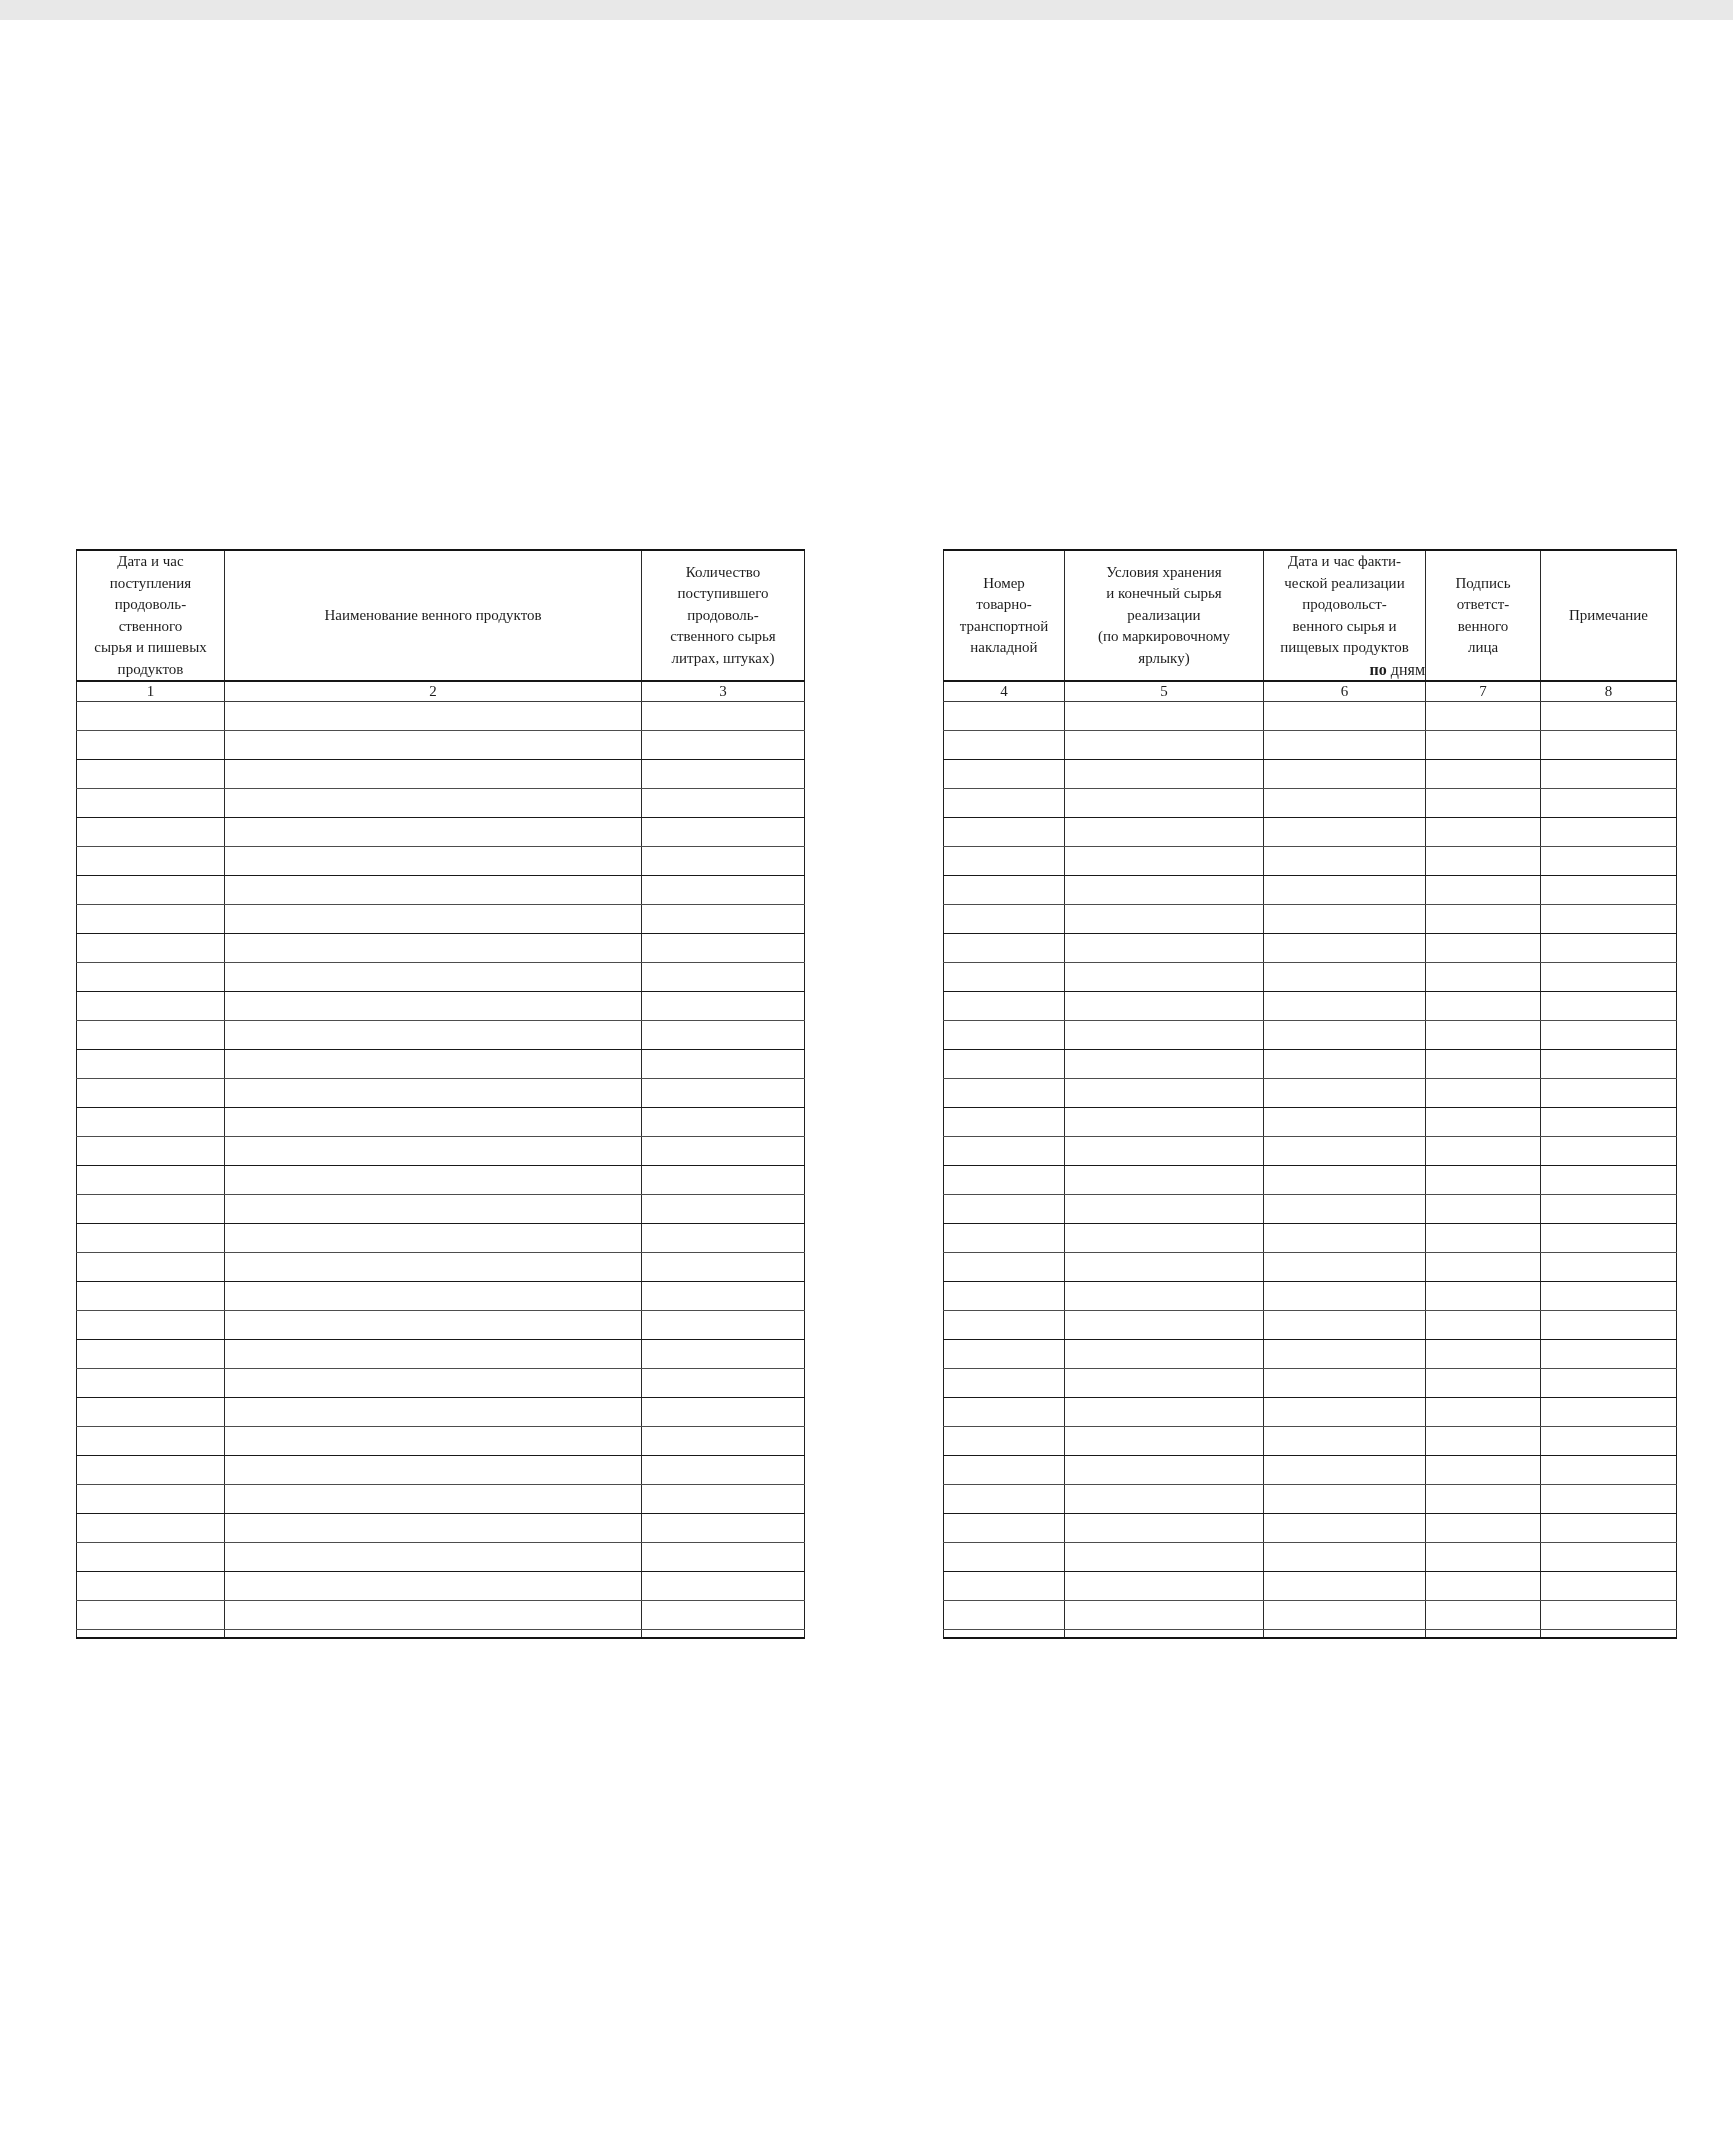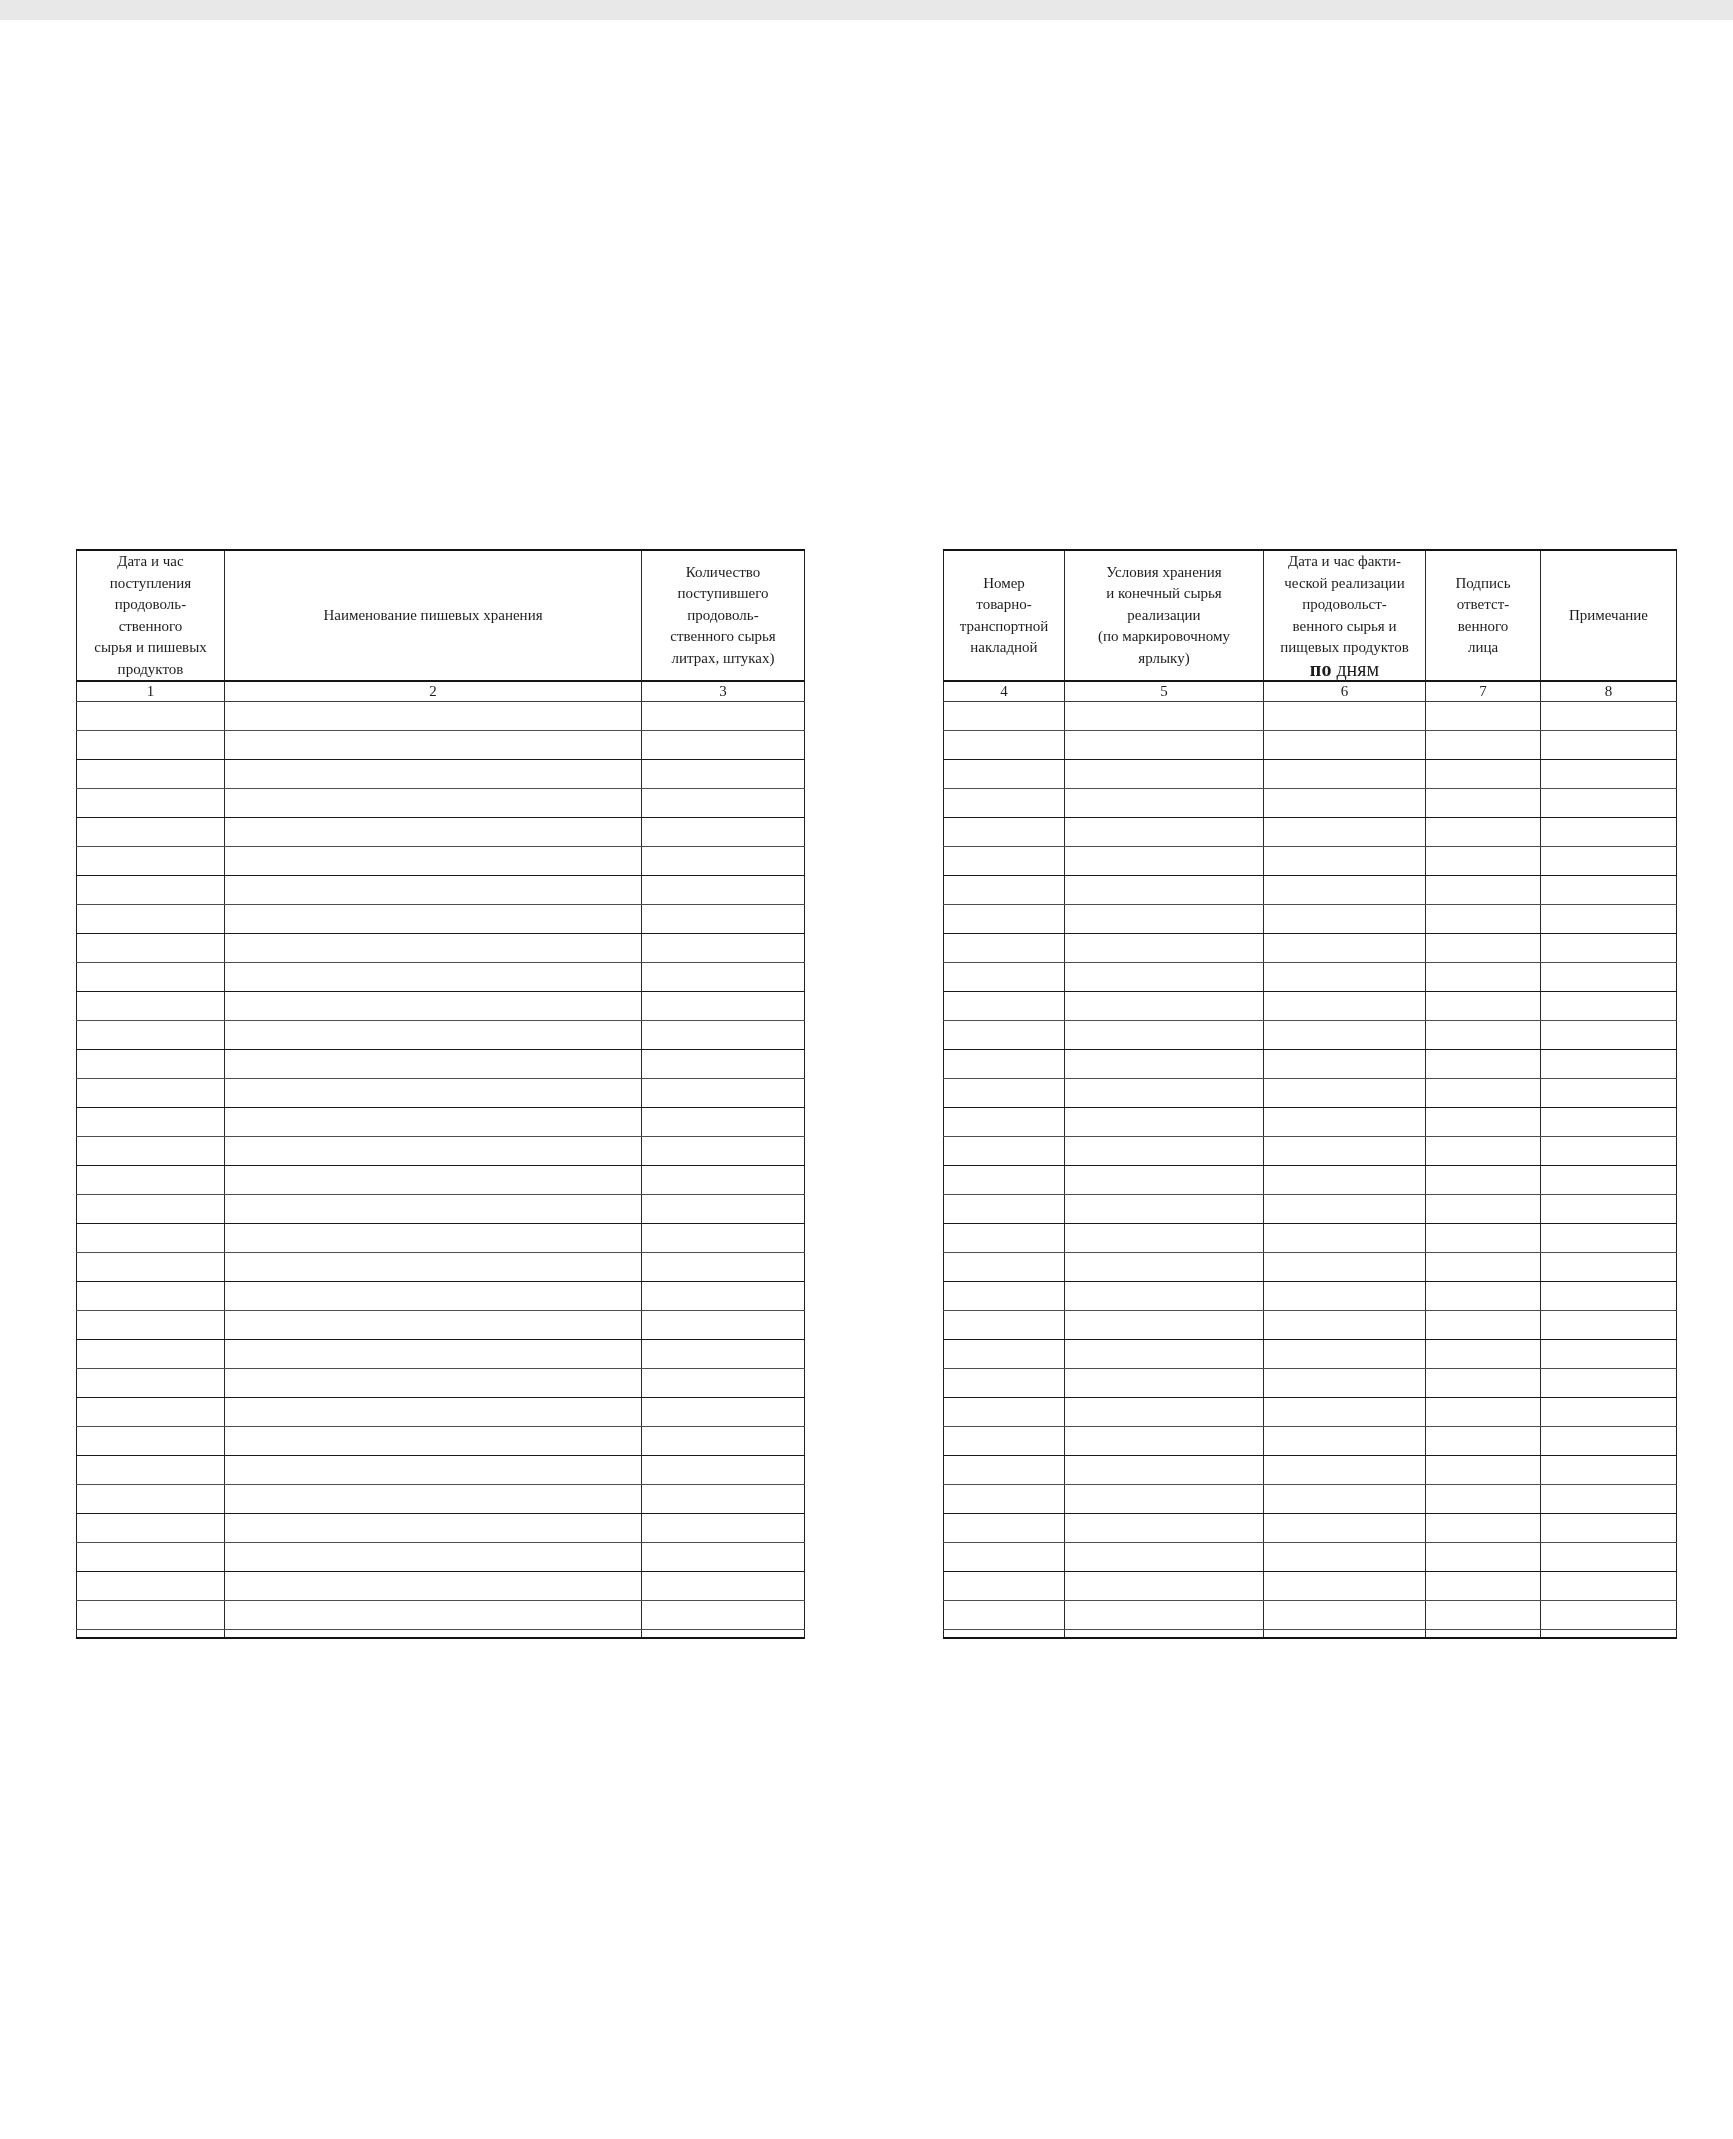--- a/index.html
+++ b/index.html
@@ -53,23 +53,23 @@
   tbody.fill tr:last-child td { border-bottom: 0.5px solid #4d4d4d; }
   tr.sliver-row td { height: 7.3px; border-bottom: none; }
 
   .hlines {
     white-space: pre-line;
     font-size: 15px;
     line-height: 21.5px;
     text-align: center;
   }
   .hline-last {
-    font-size: 20px;
+    font-size: 16px;
     line-height: 21.5px;
-    text-align: center;
+    text-align: right;
   }
   .hline-last .b { font-weight: bold; }
 </style>
 </head>
 <body>
 
 <div id="page">
 
   <table class="ledger" id="left-table">
     <colgroup>
@@ -81,21 +81,21 @@
       <tr class="header-row">
         <td>
           <div class="hlines">Дата и час
 поступления
 продоволь-
 ственного
 сырья и пишевых
 продуктов</div>
         </td>
         <td>
-          <div class="hlines">Наименование пишевых хранения</div>
+          <div class="hlines">Наименование венного продуктов</div>
         </td>
         <td>
           <div class="hlines">Количество
 поступившего
 продоволь-
 ственного сырья
 литрах, штуках)</div>
         </td>
       </tr>
       <tr class="numbers-row">

